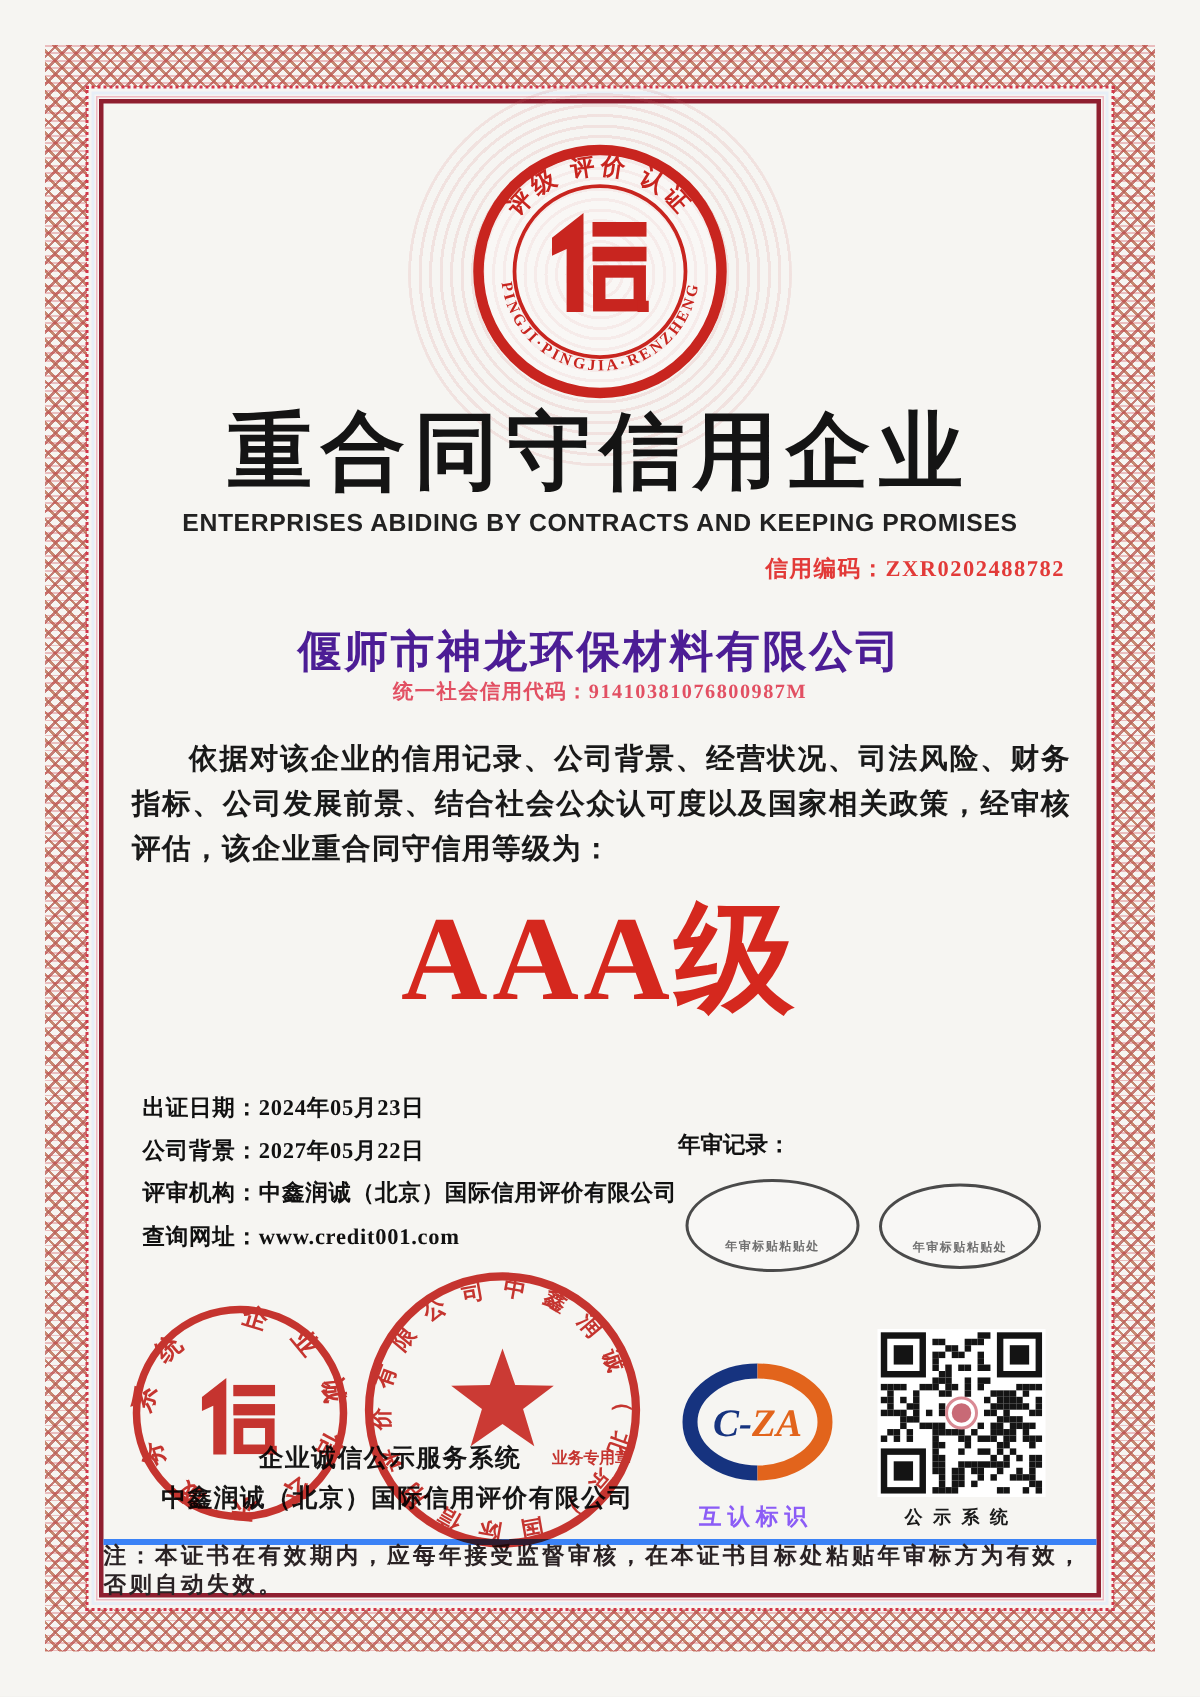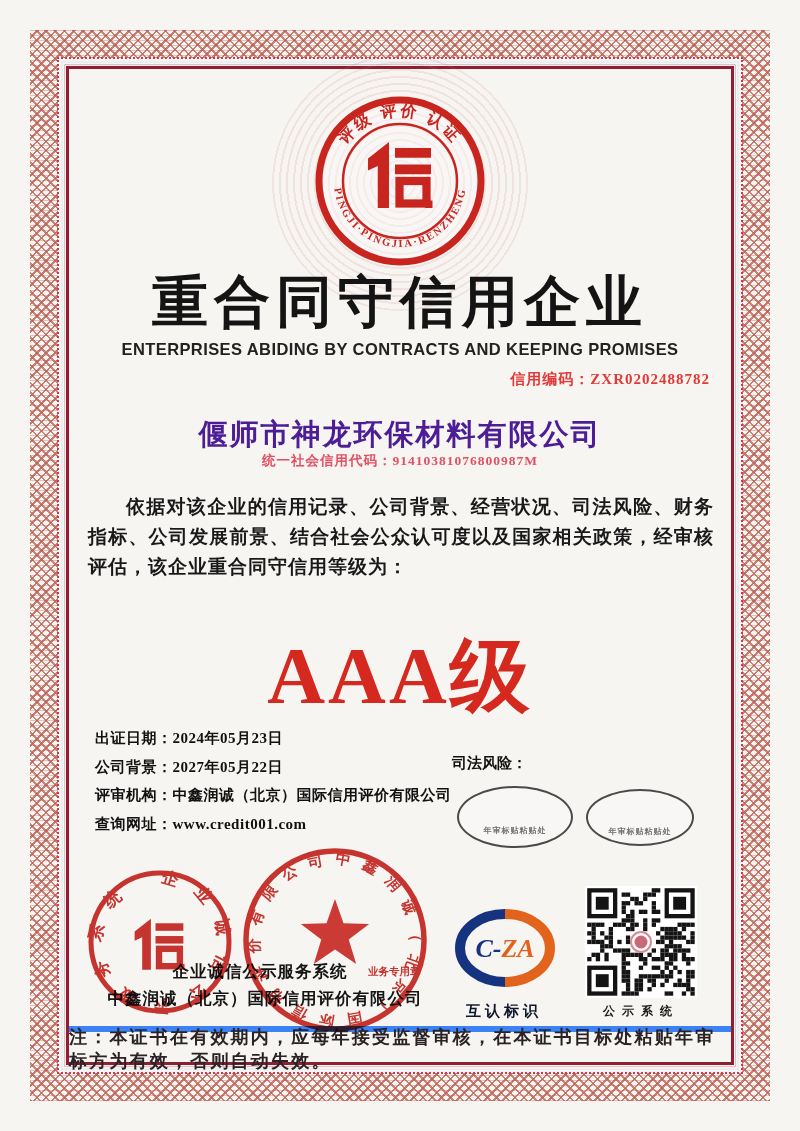--- a/index.html
+++ b/index.html
@@ -23,41 +23,41 @@
   .rosette{left:272px;top:55px;width:256px;height:256px;border-radius:50%;
     background:repeating-radial-gradient(circle at 50% 50%,rgba(210,110,110,.14) 0 2px,rgba(210,110,110,0) 2px 7px);}
 
   .title{top:272px;font-size:56px;font-weight:900;color:#141414;letter-spacing:6px;line-height:1.1;}
   .subtitle{top:340px;font-size:16.5px;font-weight:700;color:#222;font-family:"Liberation Sans","DejaVu Sans",sans-serif;letter-spacing:.4px;}
   .creditno{top:370px;right:90px;font-size:15px;font-weight:700;color:#e23a38;letter-spacing:1px;}
   .company{top:415px;font-size:29px;font-weight:900;color:#4c1d95;letter-spacing:2px;}
   .uscc{top:452px;font-size:13.5px;font-weight:700;color:#e25063;letter-spacing:1px;}
   .bodytxt{left:88px;width:626px;top:492px;font-size:19px;font-weight:700;color:#191919;
     line-height:1.58;letter-spacing:1px;text-indent:2em;text-align:justify;}
-  .grade{top:596px;font-size:80px;font-weight:900;color:#d5281e;letter-spacing:3px;line-height:1.1;margin-top:36px;}
+  .grade{top:596px;font-size:80px;font-weight:900;color:#d5281e;letter-spacing:3px;line-height:1.1;}
 
   .infoblock{left:95px;top:729px;}
   .inforow{height:28.5px;font-size:15px;font-weight:800;color:#111;letter-spacing:.5px;}
   .review-h{left:452px;top:754px;font-size:15px;font-weight:800;color:#111;}
   .oval{border:2px solid #4a4a4a;border-radius:50%;display:flex;align-items:center;justify-content:center;background:rgba(255,255,255,.25);}
   .oval span{font-size:8px;color:#707070;letter-spacing:1px;font-weight:700;margin-top:27px;}
   .oval1{left:457px;top:786px;width:112px;height:58px;}
   .oval2{left:586px;top:789px;width:104px;height:53px;}
 
   .caption{font-size:16.5px;font-weight:900;color:#151515;letter-spacing:1px;z-index:1;}
   .cap1{left:95px;width:330px;top:961px;text-align:center;}
   .cap2{left:70px;width:390px;top:988px;text-align:center;}
   .stamp{z-index:2;mix-blend-mode:multiply;opacity:.92;}
 
-  .mutual-label{left:445px;top:1002px;width:118px;text-align:center;font-size:15px;font-weight:900;color:#0f172a;letter-spacing:4px;}
+  .mutual-label{left:445px;top:1002px;width:118px;text-align:center;font-size:15px;font-weight:900;color:#8b5cf6;letter-spacing:4px;}
   .qr-label{left:585px;top:1003px;width:112px;text-align:center;font-size:12px;font-weight:900;color:#1c1c1c;letter-spacing:7px;}
   .qr-box{left:585px;top:886px;width:112px;height:112px;background:#fff;}
 
-  .footnote{left:69px;right:69px;top:1026px;height:33px;border-top:6px solid #3b82f6;
-    display:flex;align-items:center;justify-content:center;font-size:18px;font-weight:800;
+  .footnote{left:69px;right:69px;top:1026px;height:33px;border-top:4px solid #3b82f6;
+    display:flex;align-items:center;justify-content:center;font-size:15px;font-weight:800;
     color:#2a2224;letter-spacing:2.2px;}
 
   svg text{font-family:"Liberation Serif","DejaVu Serif",serif;}
 </style>
 </head>
 <body>
 
 <div class="page">
 
   <svg width="0" height="0" style="position:absolute" aria-hidden="true">
@@ -107,21 +107,21 @@
 
   <div class="abs ctr grade">AAA级</div>
 
   <div class="abs infoblock">
     <div class="inforow"><span>出证日期：</span><span>2024年05月23日</span></div>
     <div class="inforow"><span>公司背景：</span><span>2027年05月22日</span></div>
     <div class="inforow"><span>评审机构：</span><span>中鑫润诚（北京）国际信用评价有限公司</span></div>
     <div class="inforow"><span>查询网址：</span><span>www.credit001.com</span></div>
   </div>
 
-  <div class="abs review-h">司法风险：</div>
+  <div class="abs review-h">年审记录：</div>
   <div class="abs oval oval1">
     <span>年审标贴粘贴处</span>
   </div>
   <div class="abs oval oval2">
     <span>年审标贴粘贴处</span>
   </div>
 
   <div class="abs caption cap1">企业诚信公示服务系统</div>
   <div class="abs caption cap2">中鑫润诚（北京）国际信用评价有限公司</div>
 

